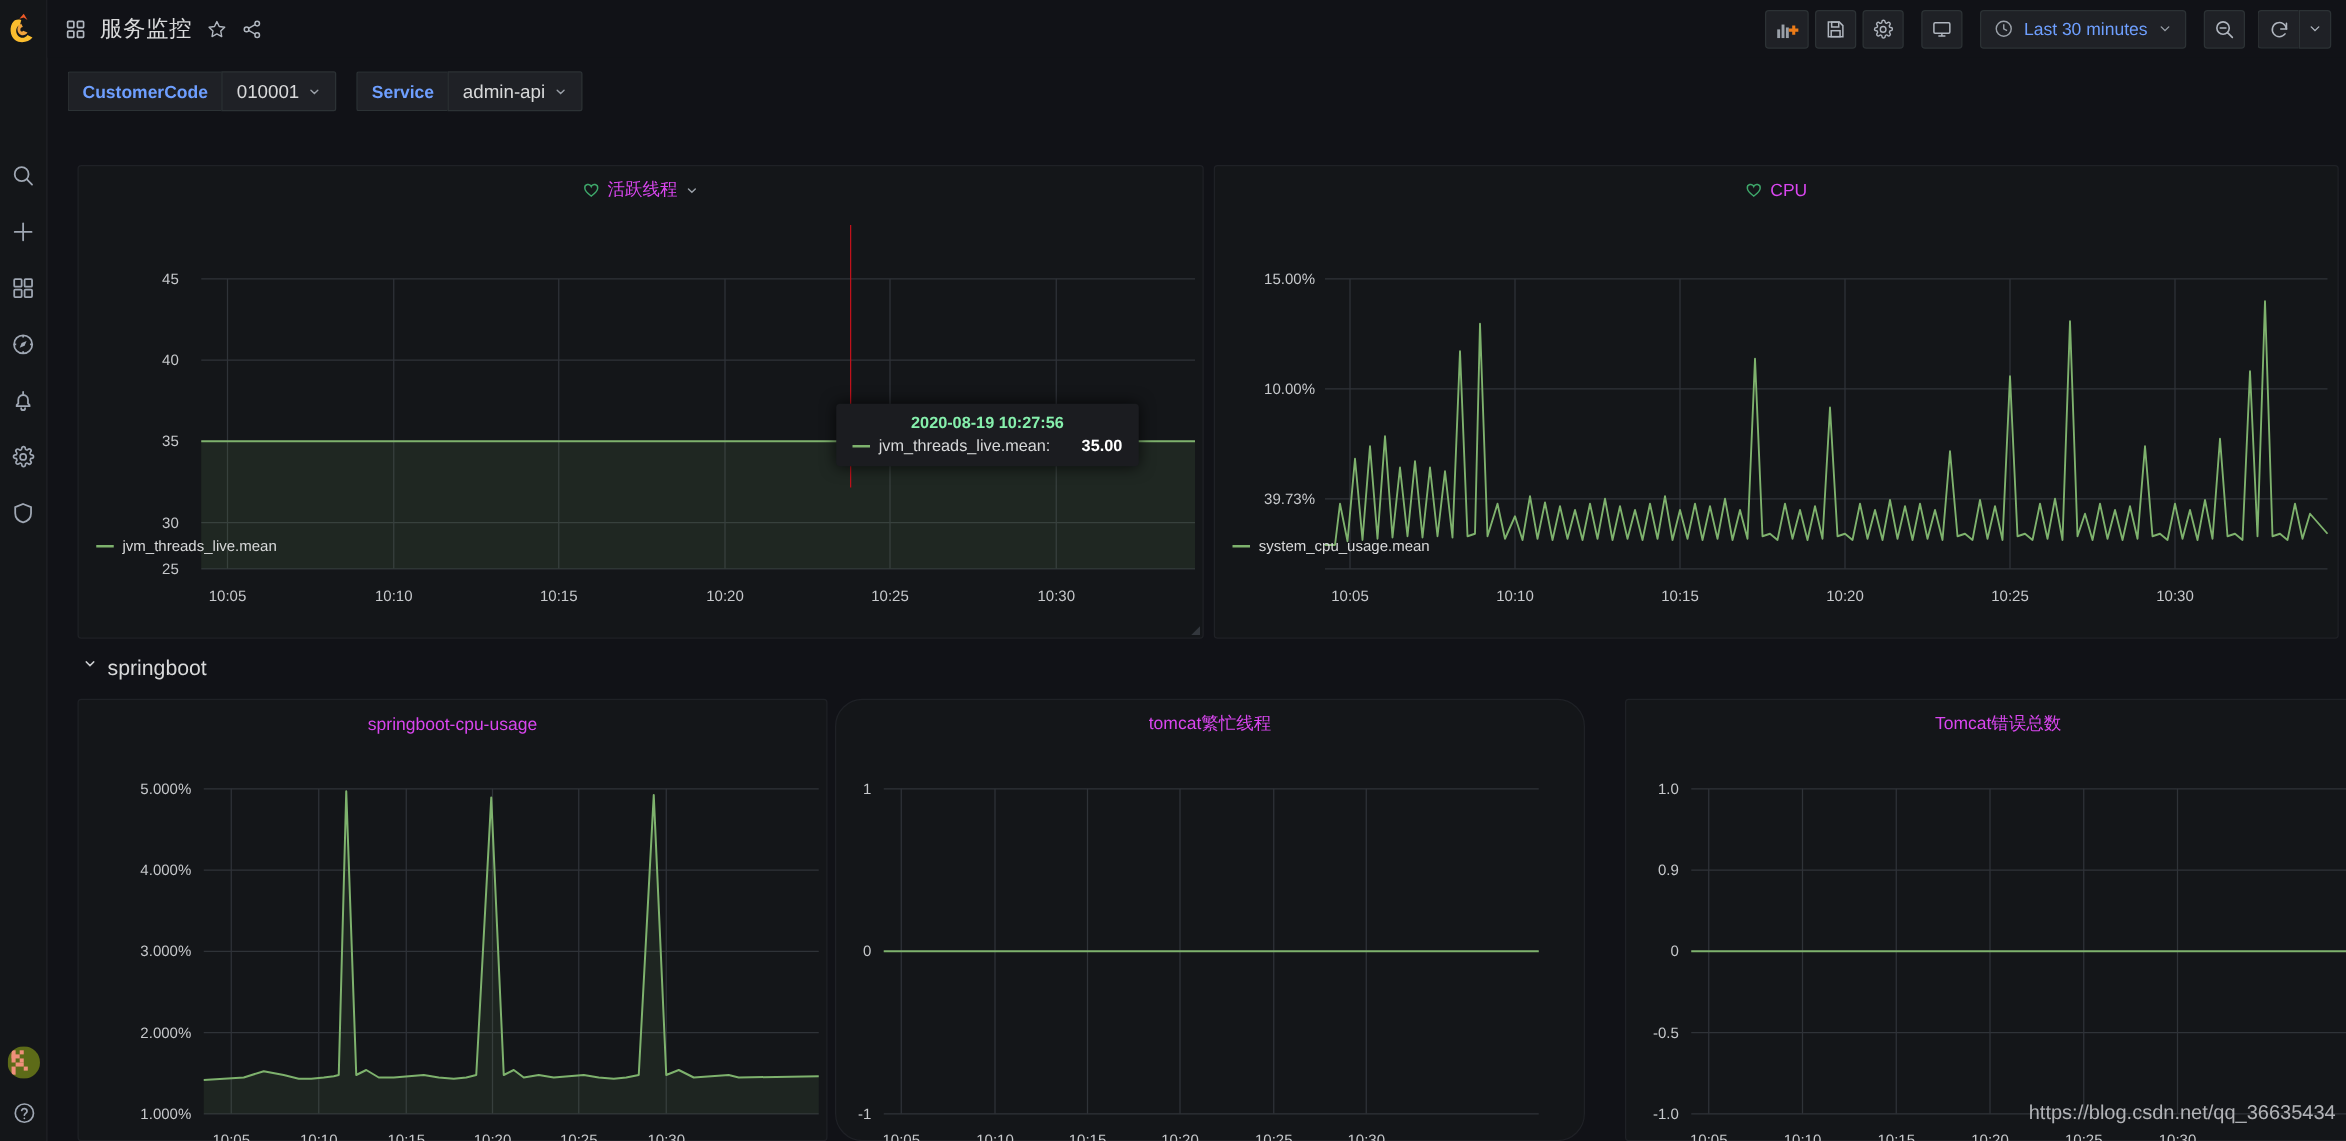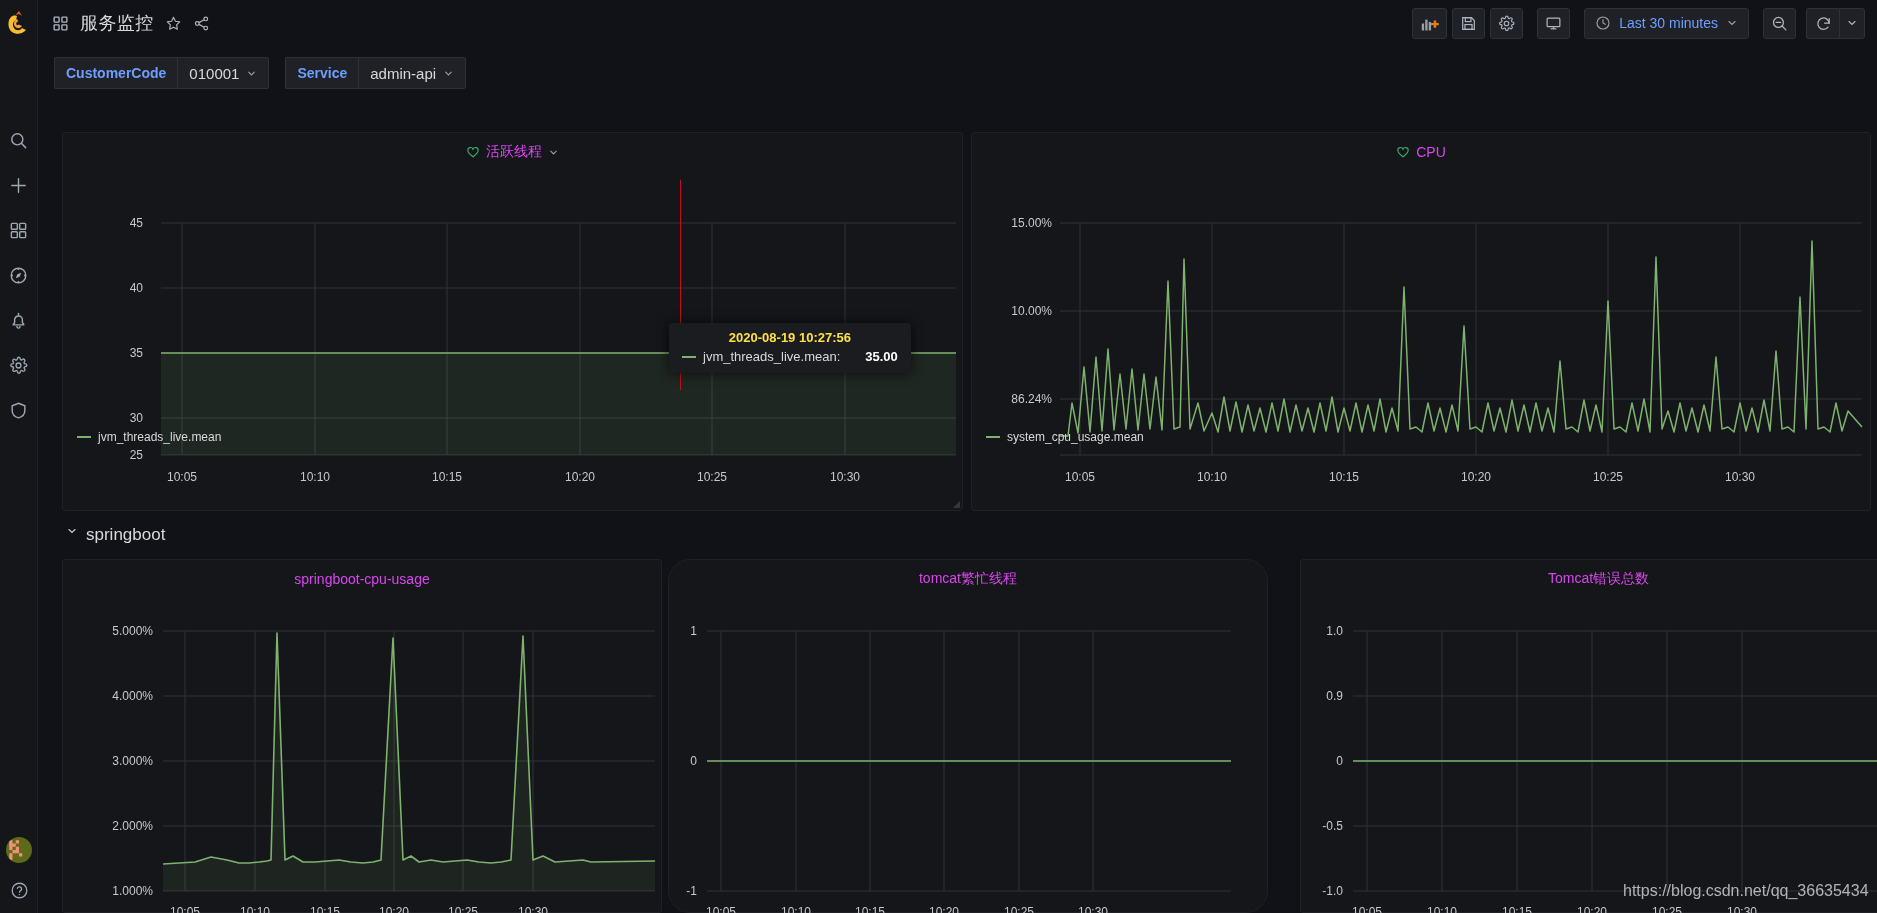--- a/index.html
+++ b/index.html
@@ -118,21 +118,21 @@
     color: #d8d9da; font-size: 17px; cursor: pointer;
   }
 
   
   .gtooltip {
     position: absolute; background: #1b1c20; border-radius: 3px;
     box-shadow: 0 0 12px rgba(0,0,0,.7);
     padding: 7px 13px 9px 13px; z-index: 40; color: #d8d9da;
   }
   .gtooltip .tt-time {
-    font-size: 13px; font-weight: bold; color: #fde047;
+    font-size: 13px; font-weight: bold; color: #86efac;
     text-align: center; margin-bottom: 4px; white-space: nowrap;
   }
   .gtooltip .tt-row { display: flex; align-items: center; gap: 7px; font-size: 13px; white-space: nowrap; }
   .gtooltip .tt-name { color: #d8d9da; }
   .gtooltip .tt-val { font-weight: bold; color: #fff; margin-left: 18px; }
 
   .crosshair { position: absolute; width: 1px; background: #c0111b; z-index: 30; }
 
   .watermark {
     position: absolute; font-size: 16px; color: rgba(220,222,225,.78);
@@ -442,21 +442,21 @@
            L450,261 L456,232 L462,260 L468,237 L474,261 L480,234 L486,260 L492,155 L498,258 L504,256 L510,261 L516,232
            L522,260 L528,237 L534,261 L540,229 L546,260 L552,234 L558,261 L564,232 L570,260 L576,237 L582,261 L588,190
            L594,258 L600,256 L606,261 L612,229 L618,260 L624,234 L630,261 L636,130 L642,258 L648,256 L654,261 L660,232
            L666,260 L672,228 L678,261 L684,86 L690,258 L696,240 L702,261 L708,232 L714,260 L720,237 L726,261 L732,234
            L738,260 L744,186 L750,258 L756,256 L762,261 L768,232 L774,260 L780,237 L786,261 L792,229 L798,260 L804,180
            L810,258 L816,256 L822,261 L828,126 L834,258 L840,70 L846,258 L852,256 L858,261 L864,232 L870,260 L876,240 L890,256"></path>
     </svg>
 
     <div class="axis-label" style="left:0px;top:90px;width:80px">15.00%</div>
     <div class="axis-label" style="left:0px;top:178px;width:80px">10.00%</div>
-    <div class="axis-label" style="left:0px;top:266px;width:80px">86.24%</div>
+    <div class="axis-label" style="left:0px;top:266px;width:80px">39.73%</div>
 
     <div class="xtick" style="left:108px;top:337px">10:05</div>
     <div class="xtick" style="left:240px;top:337px">10:10</div>
     <div class="xtick" style="left:372px;top:337px">10:15</div>
     <div class="xtick" style="left:504px;top:337px">10:20</div>
     <div class="xtick" style="left:636px;top:337px">10:25</div>
     <div class="xtick" style="left:768px;top:337px">10:30</div>
 
     <div class="legend" style="top:297px">
       <span class="legend-dash"></span>

